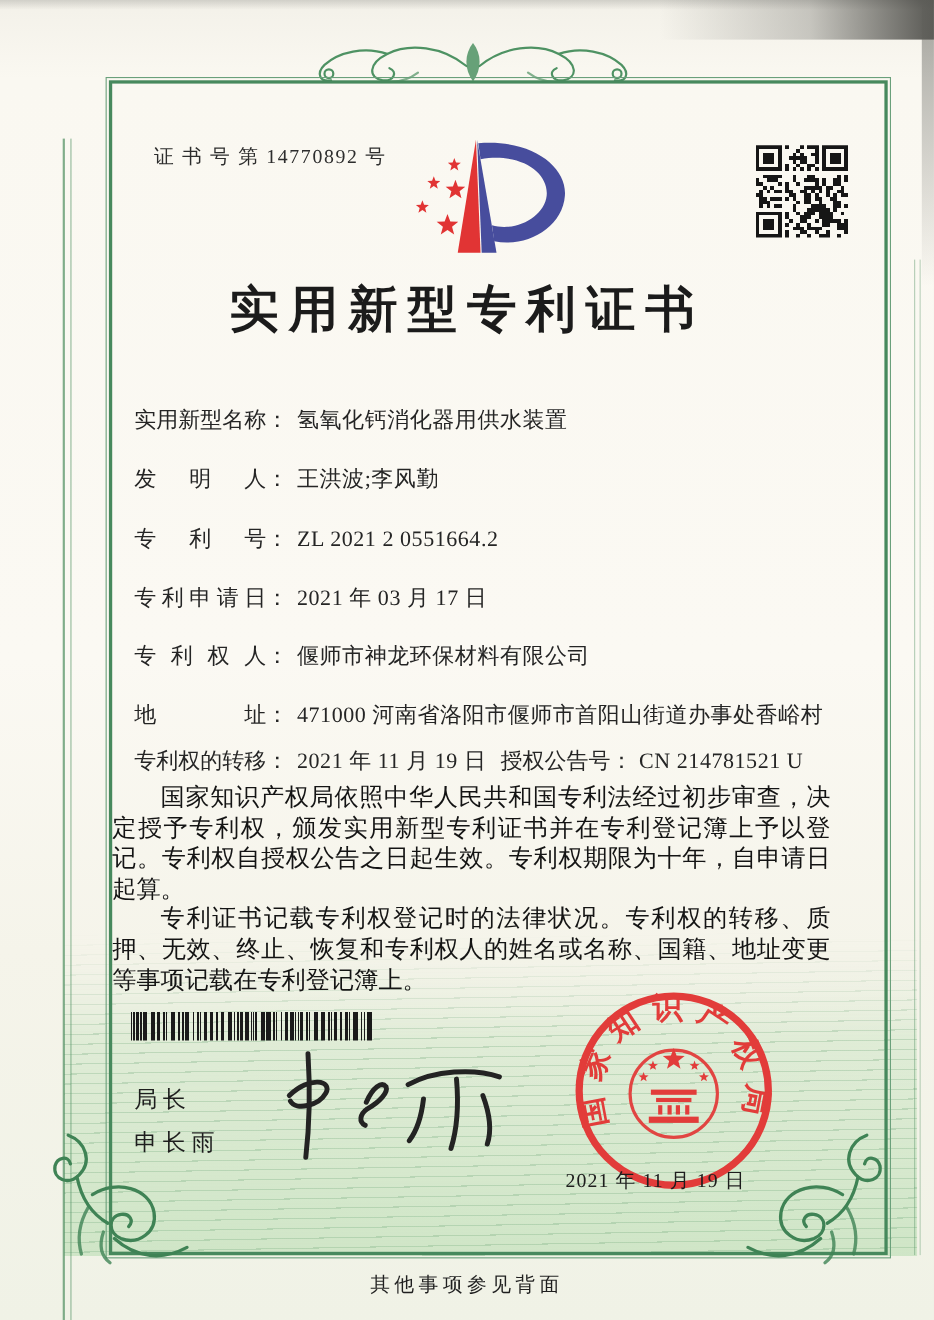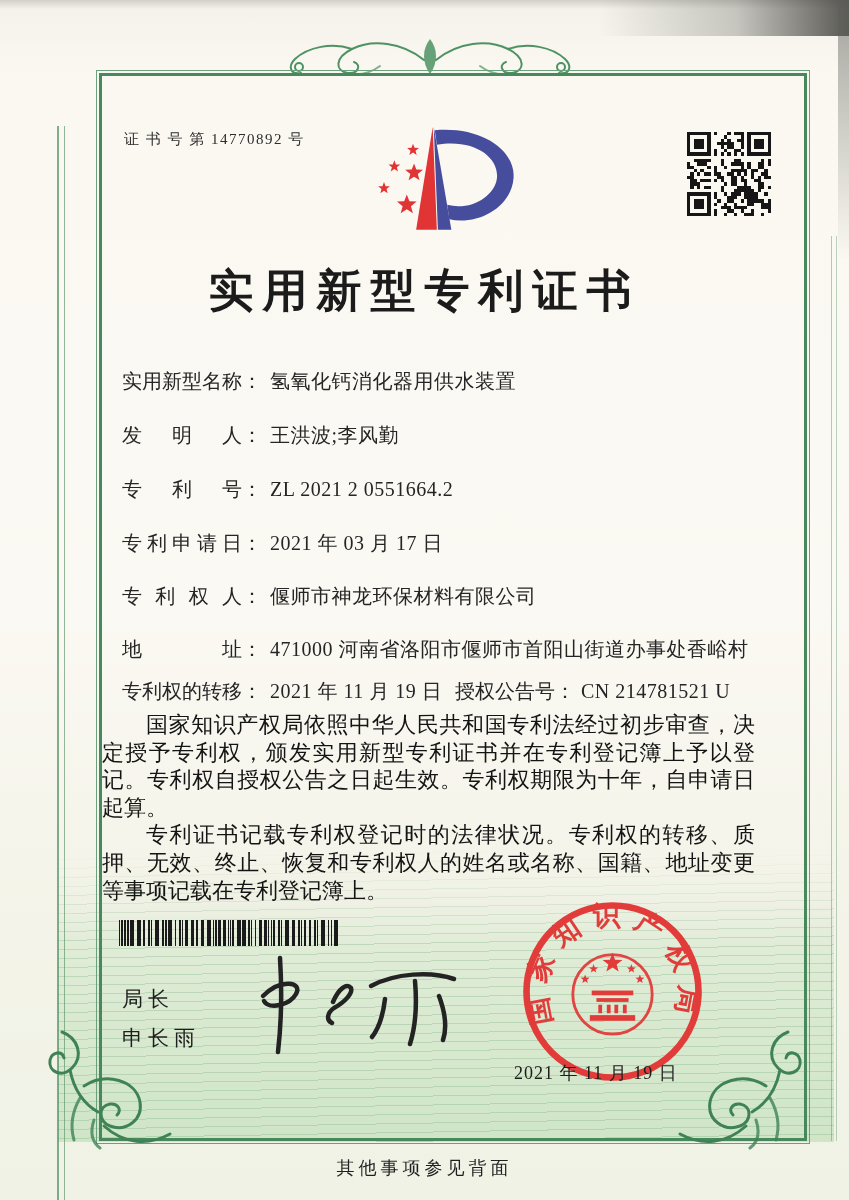--- a/index.html
+++ b/index.html
@@ -22,24 +22,24 @@
   .frame{position:absolute;left:96px;top:70px;width:712px;height:1072px;
     border:1px solid #6aa07b;}
   .frame::after{content:"";position:absolute;inset:2px;border:3px solid #47895d;}
   
   .texture{position:absolute;left:58px;top:848px;width:776px;height:294px;
     background:
       repeating-linear-gradient(179deg,rgba(104,163,116,0) 0 2px,rgba(104,163,116,.28) 2px 3px,rgba(104,163,116,0) 3px 9px),
       linear-gradient(180deg,rgba(213,233,206,0) 0%,rgba(208,230,200,.55) 32%,rgba(201,227,193,.85) 100%);
     -webkit-mask-image:linear-gradient(180deg,transparent 0,#000 95px);
             mask-image:linear-gradient(180deg,transparent 0,#000 95px);}
-  .cert-no{position:absolute;left:124px;top:130px;font-size:15px;letter-spacing:1.5px;color:#2d2d2d;text-align:right;}
+  .cert-no{position:absolute;left:140px;top:130px;font-size:18px;letter-spacing:1.5px;color:#2d2d2d;text-align:right;}
   .logo{position:absolute;left:358px;top:124px;width:166px;height:114px;}
   .qr{position:absolute;left:687px;top:132px;width:84px;height:84px;}
-  .title{position:absolute;top:261px;left:0;width:100%;text-align:center;
+  .title{position:absolute;top:251px;left:0;width:100%;text-align:center;
     font-size:45px;font-weight:700;letter-spacing:9px;color:#1b1b1b;}
   .row{position:absolute;left:122px;width:640px;font-size:20px;color:#252525;}
   .flabel{display:inline-block;width:120px;text-align:justify;text-align-last:justify;}
   .fcolon{display:inline-block;margin:0 8px 0 0;}
   .fvalue{letter-spacing:.5px;}
   .pair2{position:absolute;left:333px;top:0;white-space:nowrap;}
   .pair2 .fcolon{margin-right:6px;}
   .body-text{position:absolute;left:102px;top:711px;width:653px;font-size:22px;
     line-height:27.6px;color:#141414;text-align:justify;}
   .body-text p{margin:0;text-indent:2em;}

